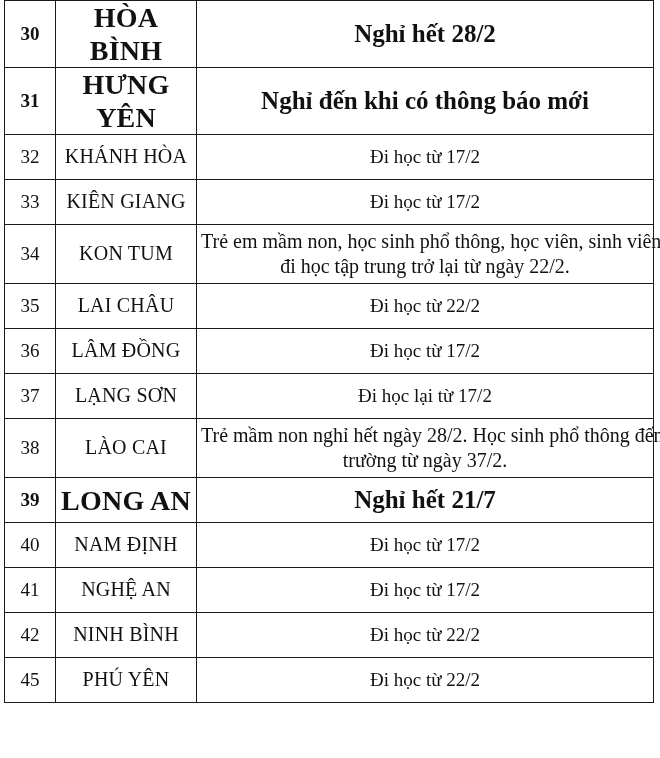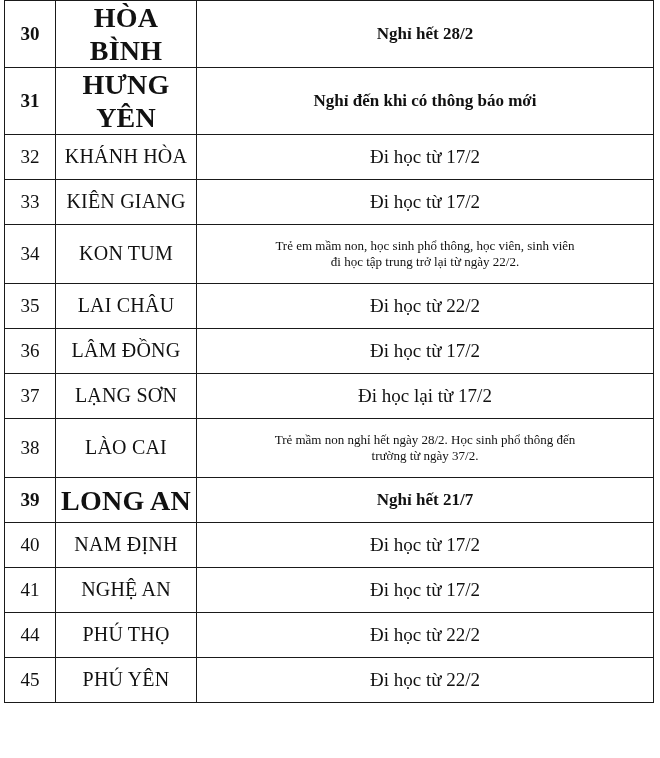--- a/index.html
+++ b/index.html
@@ -54,27 +54,27 @@
   col.c-num   { width: 51px;  }
   col.c-name  { width: 141px; }
   col.c-desc  { width: 457px; }
 
   td.num  { font-size: 19px; }
   td.name { font-size: 20px; letter-spacing: 0.2px; }
   td.desc { font-size: 19px; }
 
   tr.r-single td { height: 44px; }
   tr.r-double td { height: 58px; }
-  tr.r-double td.desc { font-size: 13px; line-height: 1.28; }
+  tr.r-double td.desc { font-size: 20px; line-height: 1.28; }
 
   
   tr.r-clip-top td { height: 2px; padding: 0; }
 
   tr.bold td { font-weight: bold; }
-  tr.bold td.desc { font-size: 17px; }
+  tr.bold td.desc { font-size: 25px; }
   tr.bold td.name { font-size: 28px; }
 
   td.desc .l { display: block; white-space: nowrap; }
 </style>
 </head>
 <body>
 
 <div id="sheet">
   <div id="table-viewport">
     <table class="schedule">
@@ -170,22 +170,22 @@
             </td>
           </tr>
           <tr class="r-single">
             <td class="num">41</td>
             <td class="name">NGHỆ AN</td>
             <td class="desc">
               <span class="l">Đi học từ 17/2</span>
             </td>
           </tr>
           <tr class="r-single">
-            <td class="num">44</td>
-            <td class="name">PHÚ THỌ</td>
+            <td class="num">42</td>
+            <td class="name">NINH BÌNH</td>
             <td class="desc">
               <span class="l">Đi học từ 22/2</span>
             </td>
           </tr>
           <tr class="r-single">
             <td class="num">45</td>
             <td class="name">PHÚ YÊN</td>
             <td class="desc">
               <span class="l">Đi học từ 22/2</span>
             </td>

